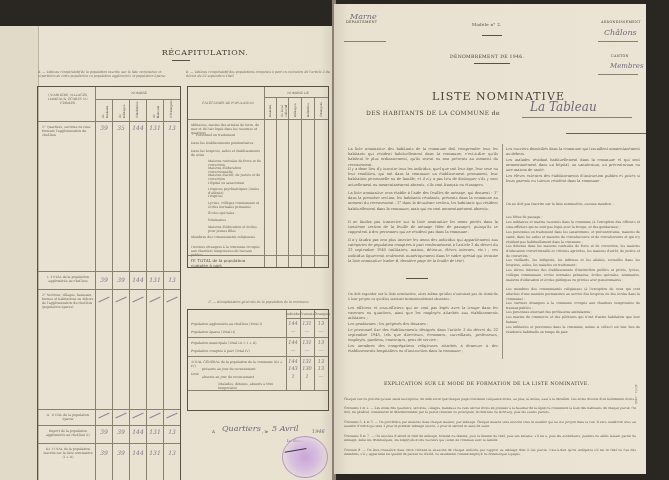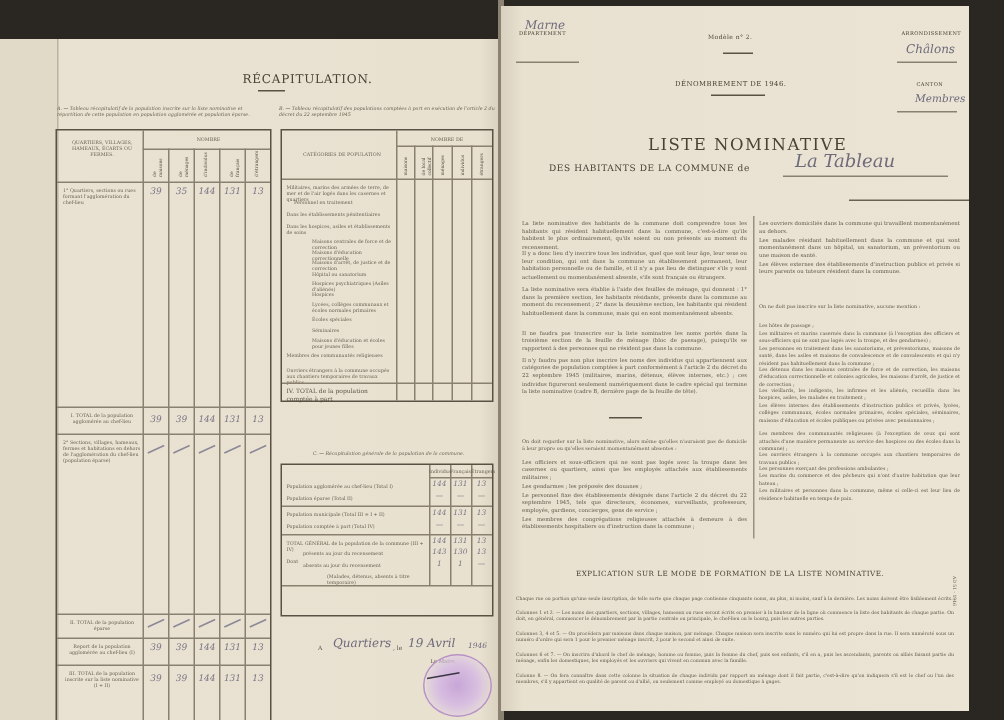--- a/index.html
+++ b/index.html
@@ -181,21 +181,21 @@
     <div class="cell" style="left:98px;top:63px;width:14px;font-size:5px;">1</div>
     <div class="cell" style="left:112px;top:63px;width:14px;font-size:5px;">1</div>
     <div class="cell" style="left:126px;top:63px;width:14px;font-size:5px;">—</div>
     <div class="tiny" style="position:absolute;left:30px;top:72px;width:68px;">(Malades, détenus, absents à titre temporaire)</div>
     <div class="hline" style="left:0;top:80px;width:140px;"></div>
   </div>
 
   <div style="position:absolute;left:212px;top:403px;font-size:4px;color:#5a5145;">A</div>
   <div class="hand" style="position:absolute;left:222px;top:398px;font-size:8px;">Quartiers</div>
   <div style="position:absolute;left:262px;top:403px;font-size:4px;color:#5a5145;">, le</div>
-  <div class="hand" style="position:absolute;left:272px;top:398px;font-size:8px;">19 Avril</div>
+  <div class="hand" style="position:absolute;left:272px;top:398px;font-size:8px;">5 Avril</div>
   <div class="hand" style="position:absolute;left:312px;top:402px;font-size:5px;">1946</div>
   <div style="position:absolute;left:287px;top:413px;font-size:3.5px;color:#5a5145;">Le Maire,</div>
   <div class="stamp"></div>
   <div style="position:absolute;left:284px;top:418px;width:22px;height:6px;border-bottom:1.5px solid #3a3540;transform:rotate(-10deg);"></div>
 </div>
 
 <div class="binding"></div>
 
 <div id="right-page" class="page">
   <div class="rp-label" style="left:12px;top:16px;">DÉPARTEMENT</div>

